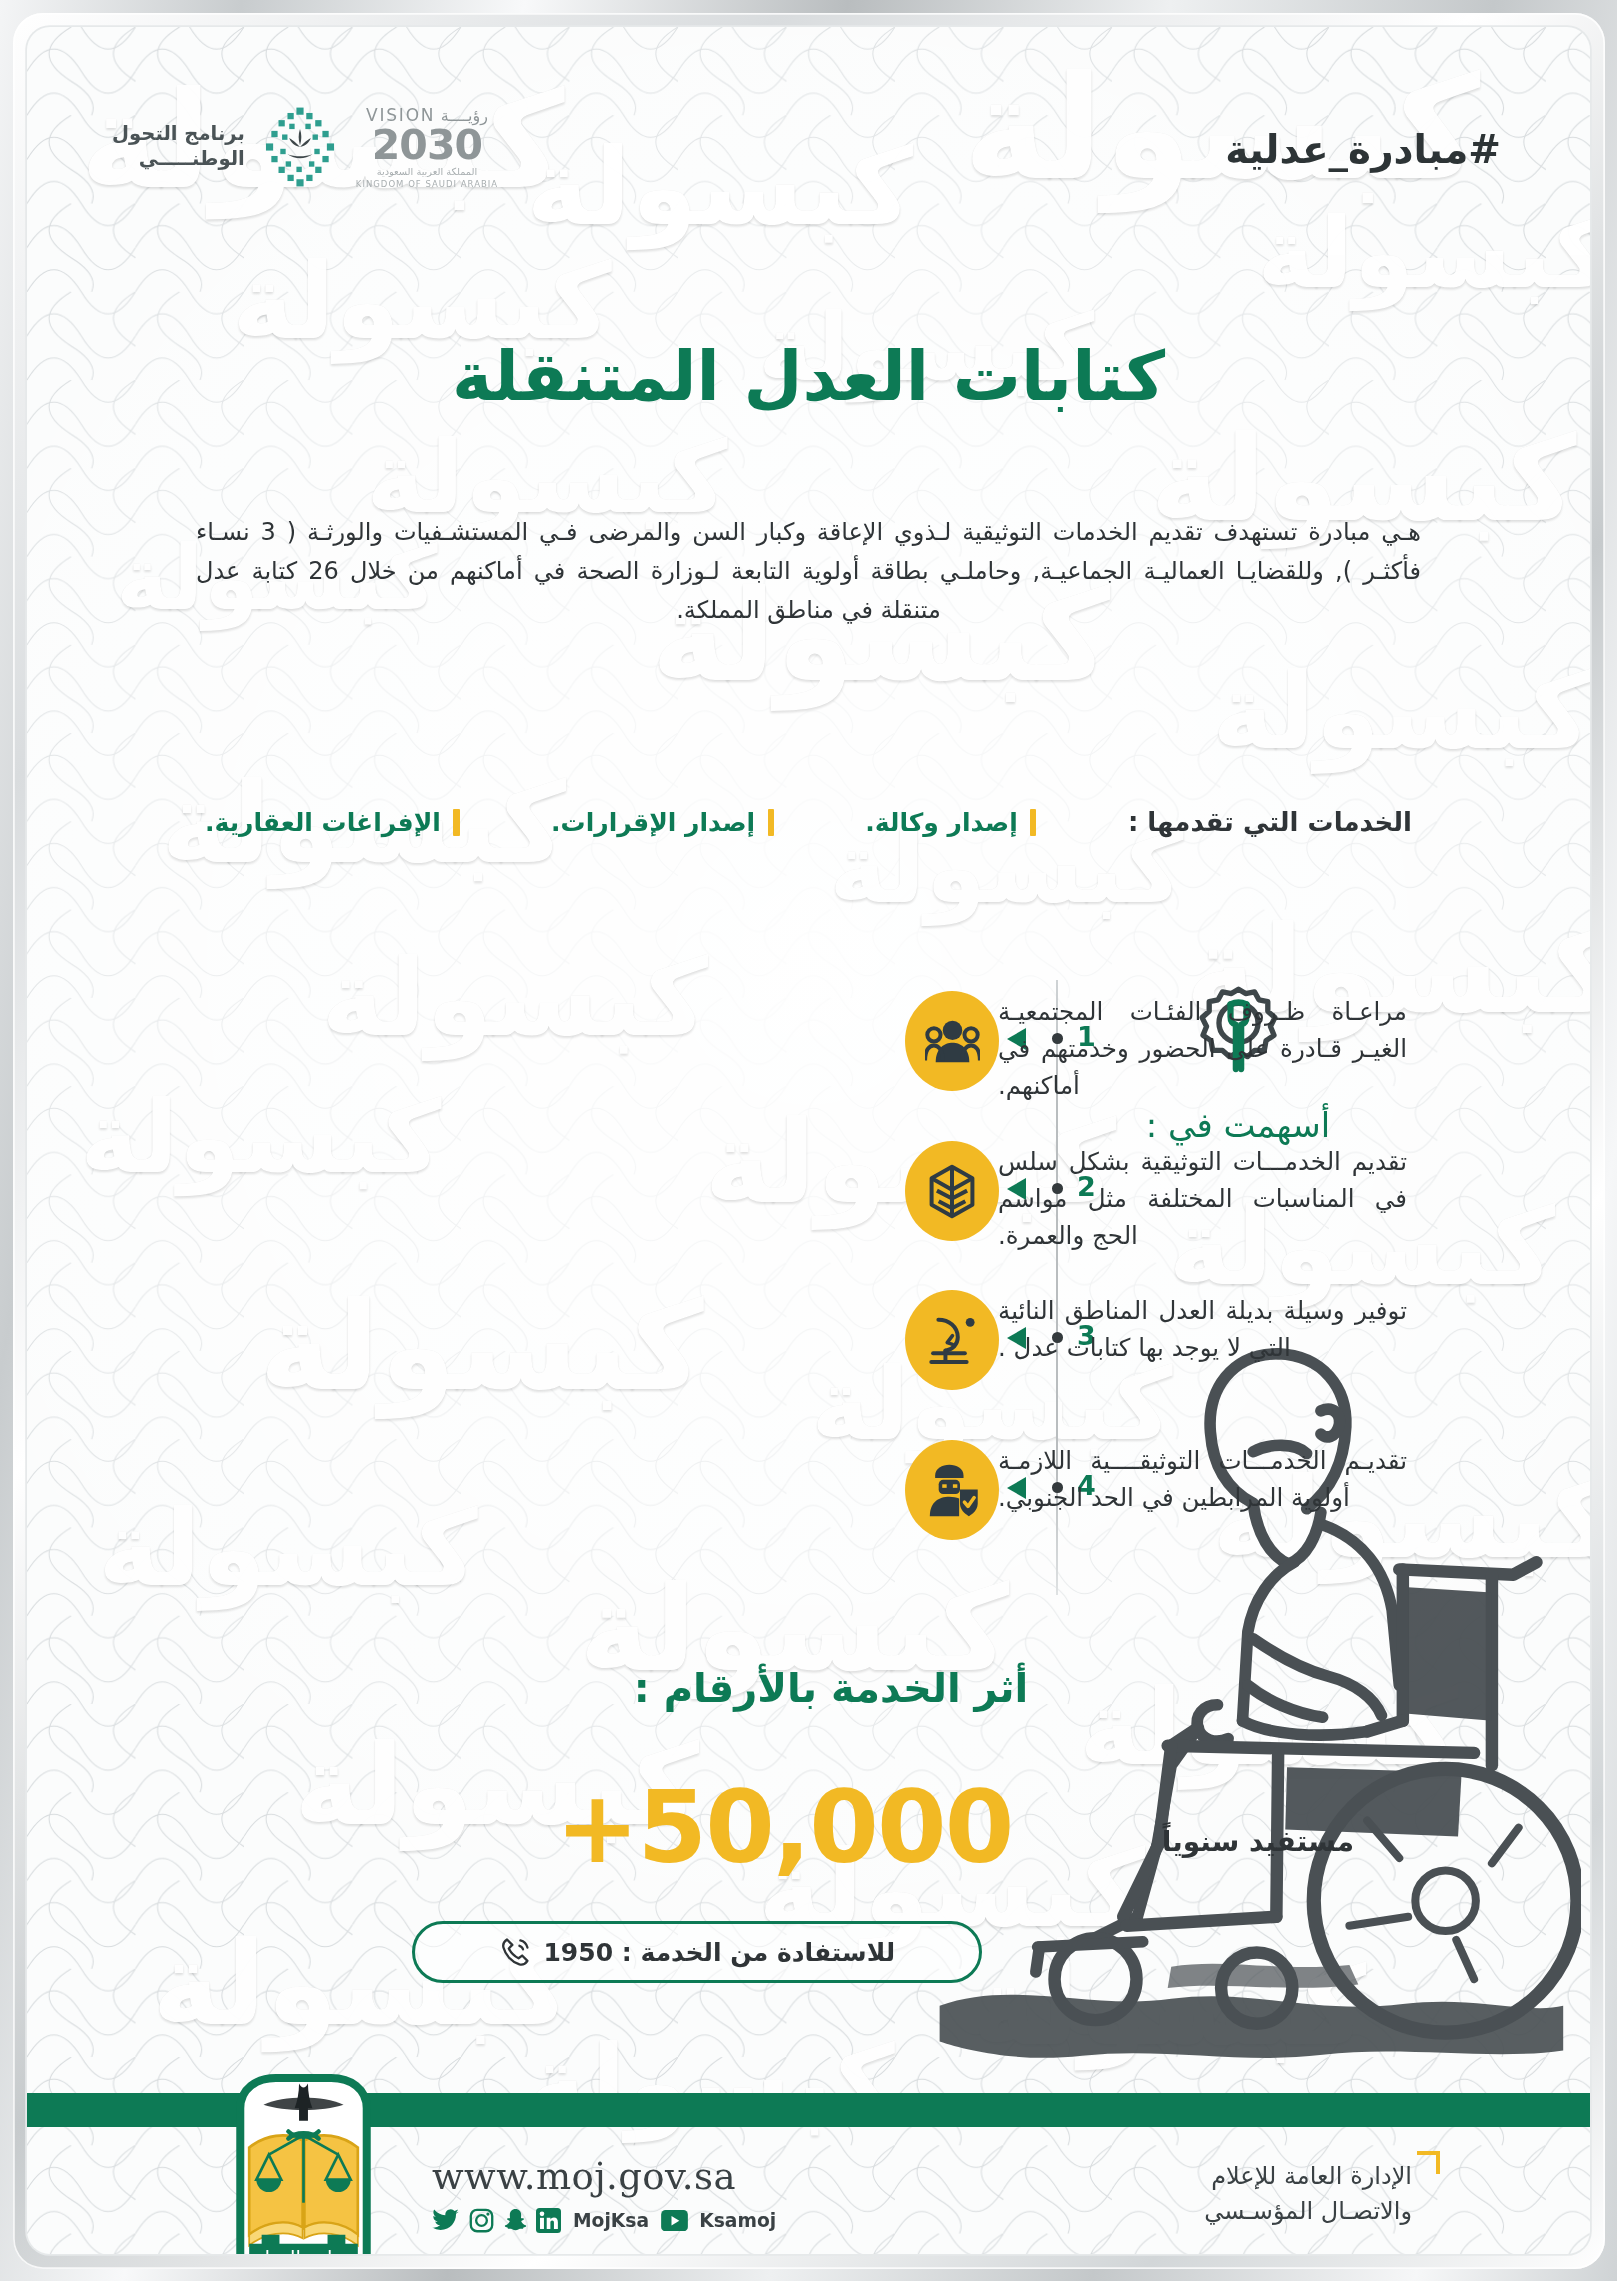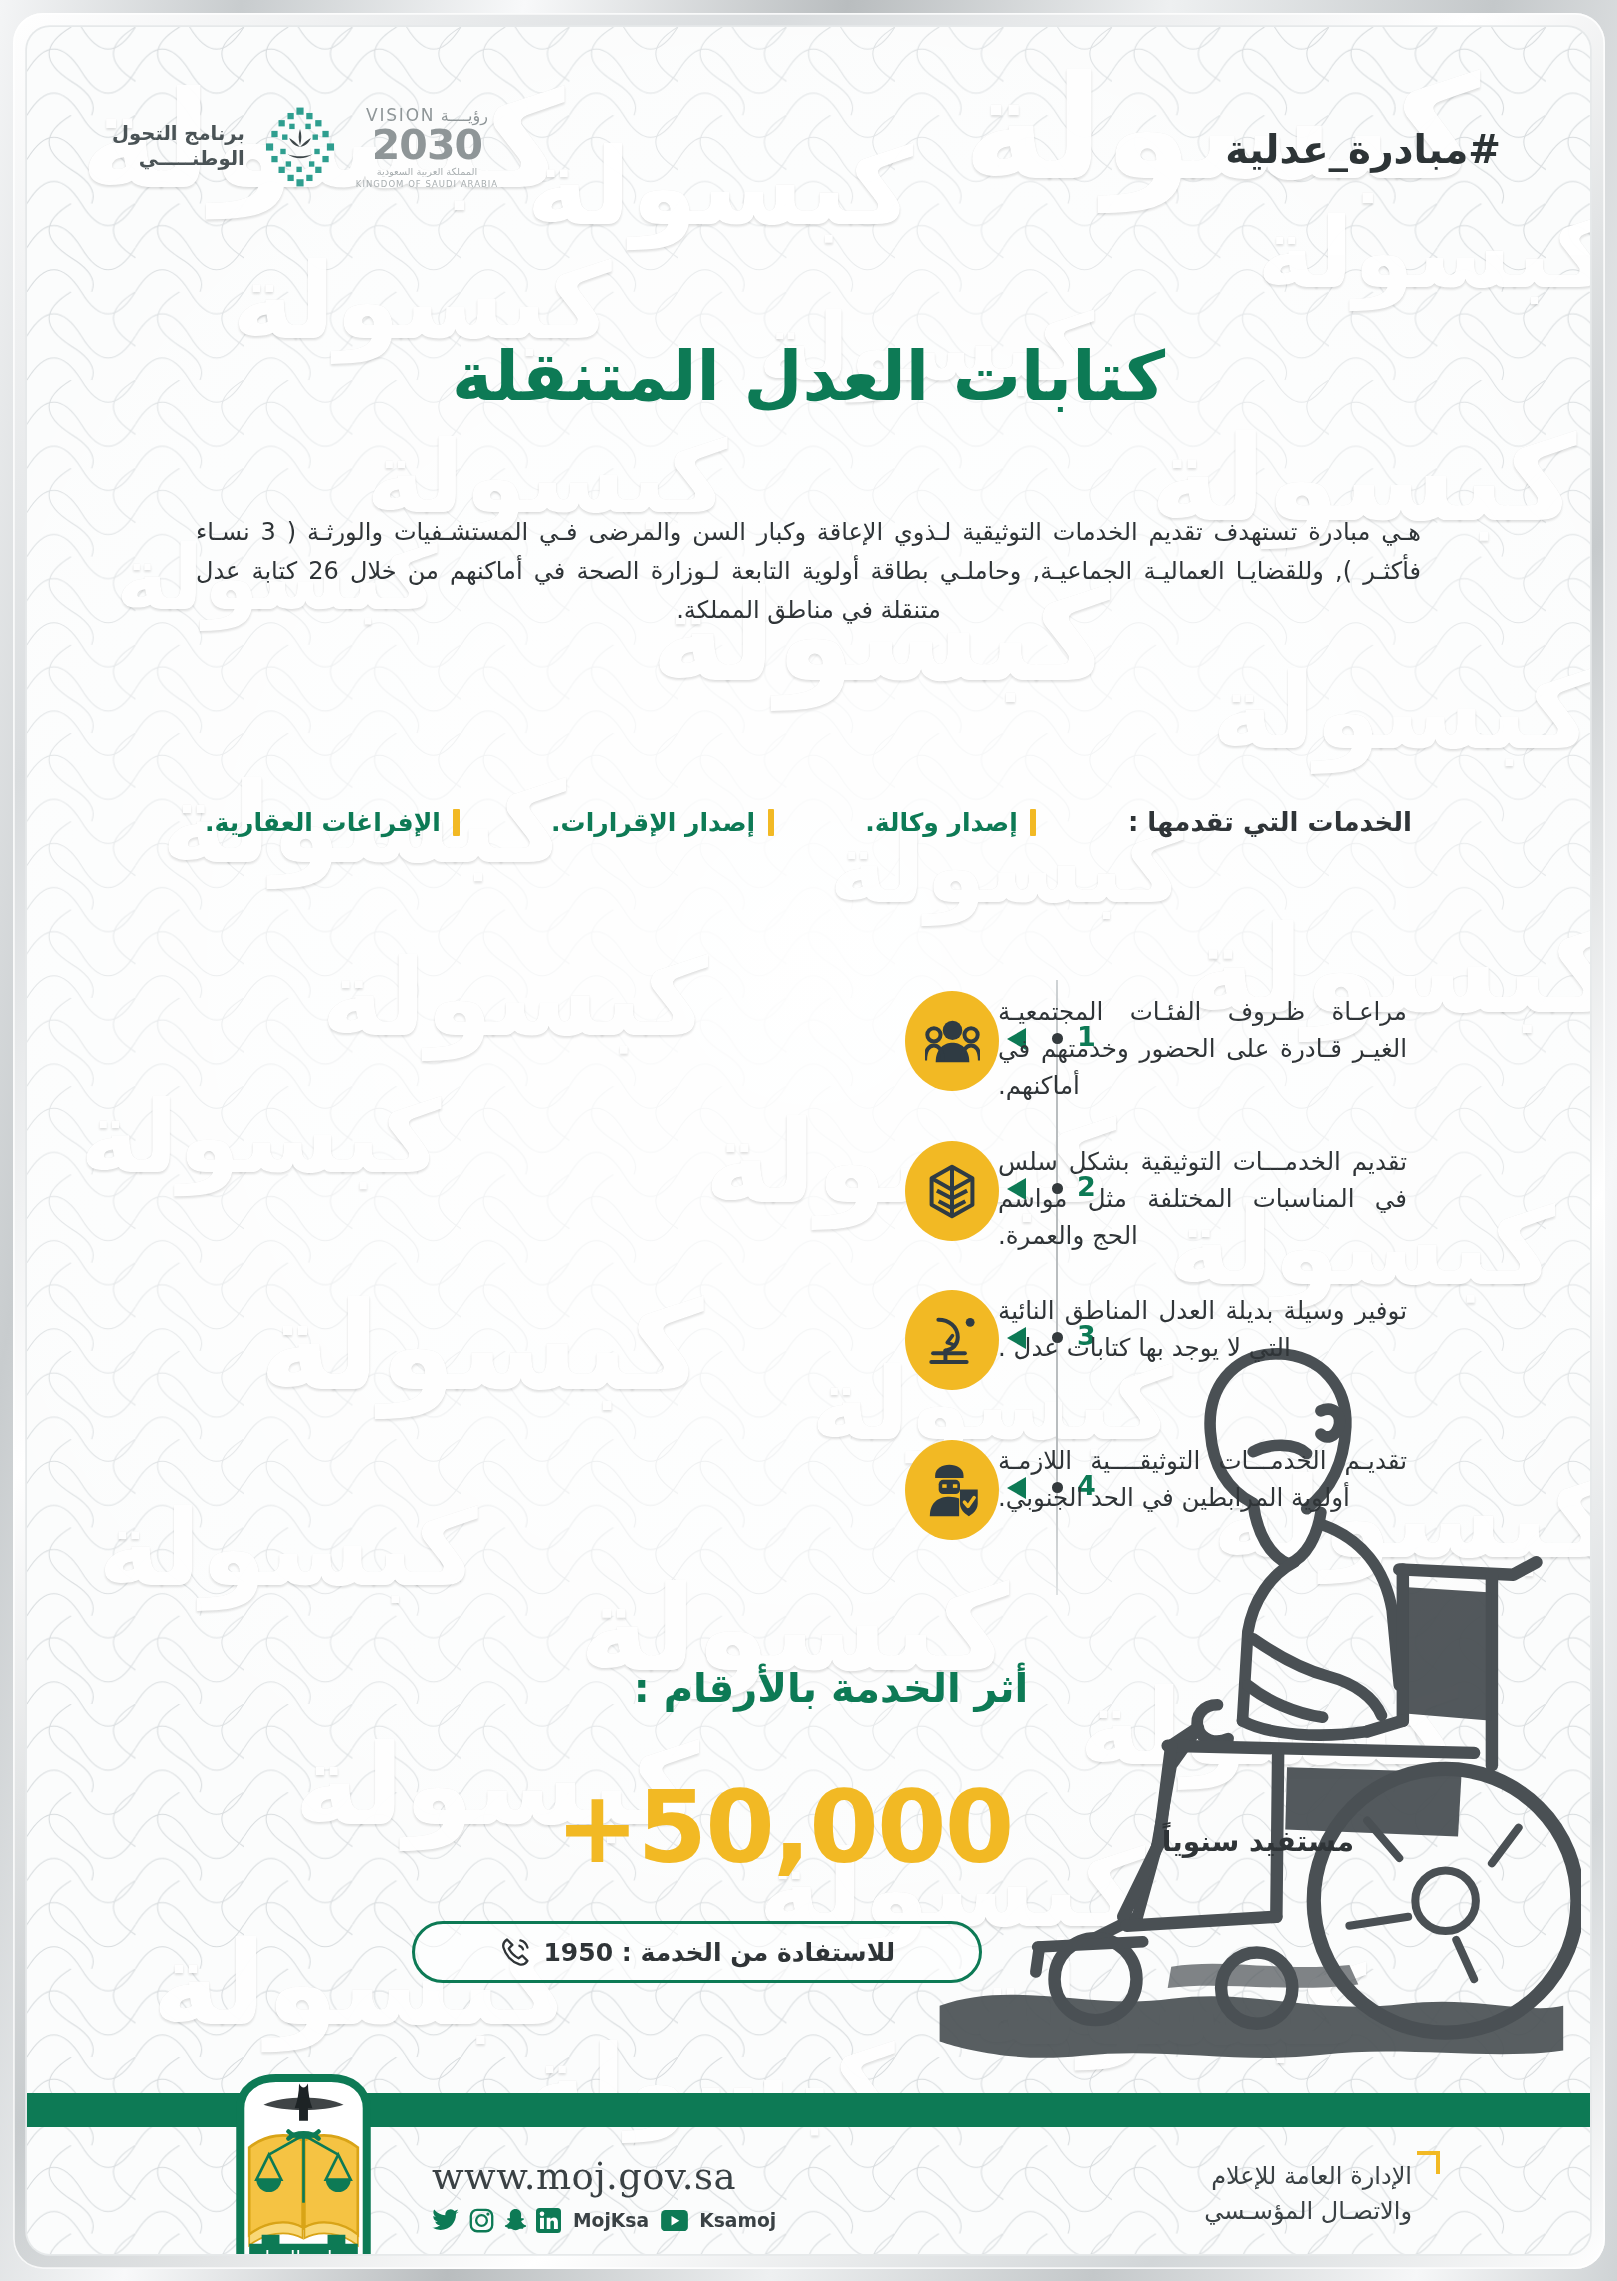--- a/index.html
+++ b/index.html
@@ -292,20 +292,34 @@
         <span class="svc-gap"></span>
         <span class="svc-bar"></span>
         <span class="svc-gap-sm"></span>
         <span class="svc-item">إصدار الإقرارات.</span>
         <span class="svc-gap"></span>
         <span class="svc-bar"></span>
         <span class="svc-gap-sm"></span>
         <span class="svc-item">الإفراغات العقارية.</span>
       </div>
 
+      <div class="contrib">
+        <svg class="gear" width="103" height="100" viewBox="0 0 116 112">
+          <g fill="none" stroke="#3e474a" stroke-width="6" stroke-linejoin="round">
+            <path d="M58 10 L66 15 L76 13 L81 22 L91 24 L91 35 L99 42 L94 52 L98 62 L89 68 L87 79 L76 79 L68 86 L58 81 L48 86 L40 79 L29 79 L27 68 L18 62 L22 52 L17 42 L25 35 L25 24 L35 22 L40 13 L50 15 Z"></path>
+          </g>
+          <circle cx="58" cy="48" r="22" fill="none" stroke="#3e474a" stroke-width="6"></circle>
+          <g fill="none" stroke="#0d7a55" stroke-width="7" stroke-linecap="round" stroke-linejoin="round">
+            <path d="M49 27 L49 41 Q49 48 55 50 L55 100"></path>
+            <path d="M67 27 L67 41 Q67 48 61 50 L61 100"></path>
+            <path d="M49 27 Q58 23 67 27"></path>
+          </g>
+        </svg>
+        <div class="ctext">أسهمت في :</div>
+      </div>
 
       <svg class="illu" viewBox="0 0 760 900">
         <g fill="#4a5054">
 
           <path d="M40 790 C120 760 210 795 300 782 C390 770 460 800 560 788 C640 778 700 800 740 790 L740 840 C660 852 560 834 470 845 C380 856 290 836 200 846 C130 854 70 840 40 830 Z" opacity=".92"></path>
           <path d="M300 746 C360 736 420 752 500 744 L510 766 C430 776 360 762 296 770 Z" opacity=".7"></path>
         </g>
         <g fill="none" stroke="#4a5054" stroke-width="13" stroke-linecap="round" stroke-linejoin="round">
 
           <path d="M420 58 C368 58 340 98 344 146 C347 188 366 212 392 226"></path>

